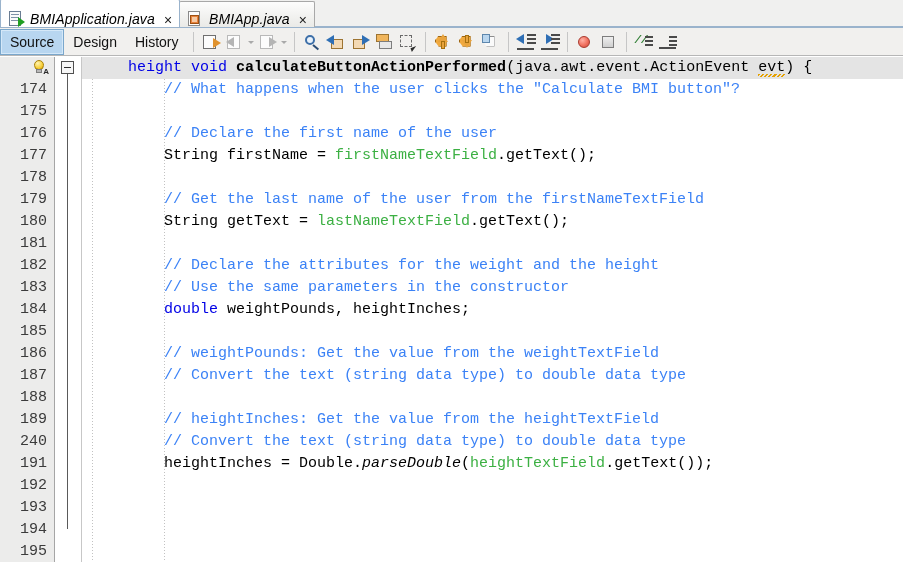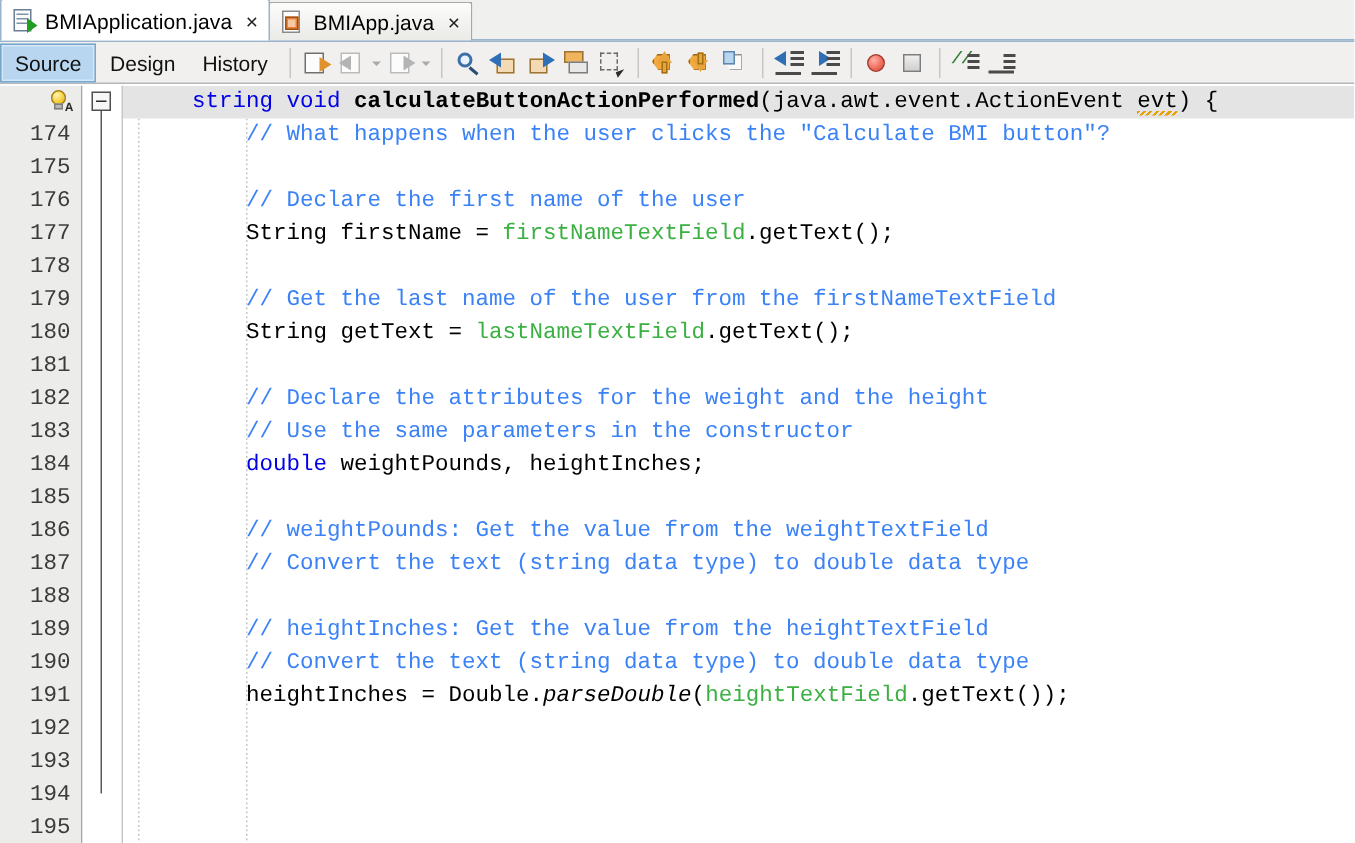--- a/index.html
+++ b/index.html
@@ -26,34 +26,35 @@
     box-sizing: border-box;
   }
   .tabbar::after{
     content:"";
     position:absolute; left:0; right:0; bottom:0; height:1px;
     background:#9ab3cc;
   }
   .tab {
     height: 26px;
     display: flex;
-    align-items: center;
+    align-items: flex-end;
     gap: 6px;
     padding: 0 7px 0 7px;
     box-sizing: border-box;
     font-size: 14px;
     color: #000;
     position: relative;
     border: 1px solid #a8a8a8;
     border-bottom: none;
     border-top-left-radius: 2px;
     border-top-right-radius: 2px;
     background: linear-gradient(180deg,#fdfdfd 0%,#f2f2f0 55%,#eaeae7 100%);
     margin-right: -1px;
     z-index: 1;
+    font-style: italic;
   }
   .tab.active {
     background: #ffffff;
     z-index: 3;
     height: 28px;
     border-color:#9ab3cc;
   }
   .tab .tab-label { white-space: nowrap; letter-spacing: .1px; }
   .tab .tab-close {
     font-size: 14px;
@@ -488,41 +489,41 @@
           <div class="ln">180</div>
           <div class="ln">181</div>
           <div class="ln">182</div>
           <div class="ln">183</div>
           <div class="ln">184</div>
           <div class="ln">185</div>
           <div class="ln">186</div>
           <div class="ln">187</div>
           <div class="ln">188</div>
           <div class="ln">189</div>
-          <div class="ln">190</div>
+          <div class="ln">240</div>
           <div class="ln">191</div>
           <div class="ln">192</div>
           <div class="ln">193</div>
           <div class="ln">194</div>
           <div class="ln">195</div>
         </div>
     </div>
 
     <div class="foldbar">
       <div class="fold-box"></div>
       <div class="fold-line"></div>
     </div>
 
     <div class="code">
       <div class="indent-guides">
         <div class="iguide" style="left:10px;"></div>
         <div class="iguide" style="left:82px;"></div>
       </div>
       <div id="code-lines">
-          <div class="code-line hl"><span class="pl">    </span><span class="k">string</span><span class="pl"> </span><span class="k">void</span><span class="pl"> </span><span class="mn">calculateButtonActionPerformed</span><span class="pl">(java.awt.event.ActionEvent </span><span class="pl squig">evt</span><span class="pl">) {</span></div>
+          <div class="code-line hl"><span class="pl">    </span><span class="k">height</span><span class="pl"> </span><span class="k">void</span><span class="pl"> </span><span class="mn">calculateButtonActionPerformed</span><span class="pl">(java.awt.event.ActionEvent </span><span class="pl squig">evt</span><span class="pl">) {</span></div>
           <div class="code-line"><span class="cm">        // What happens when the user clicks the "Calculate BMI button"?</span></div>
           <div class="code-line"> </div>
           <div class="code-line"><span class="cm">        // Declare the first name of the user</span></div>
           <div class="code-line"><span class="pl">        String firstName = </span><span class="fld">firstNameTextField</span><span class="pl">.getText();</span></div>
           <div class="code-line"> </div>
           <div class="code-line"><span class="cm">        // Get the last name of the user from the firstNameTextField</span></div>
           <div class="code-line"><span class="pl">        String getText = </span><span class="fld">lastNameTextField</span><span class="pl">.getText();</span></div>
           <div class="code-line"> </div>
           <div class="code-line"><span class="cm">        // Declare the attributes for the weight and the height</span></div>
           <div class="code-line"><span class="cm">        // Use the same parameters in the constructor</span></div>

